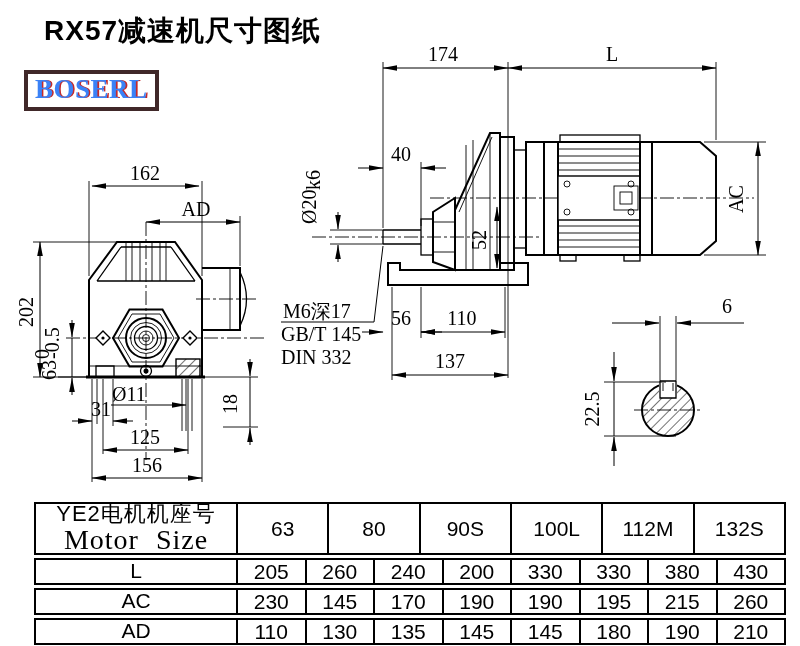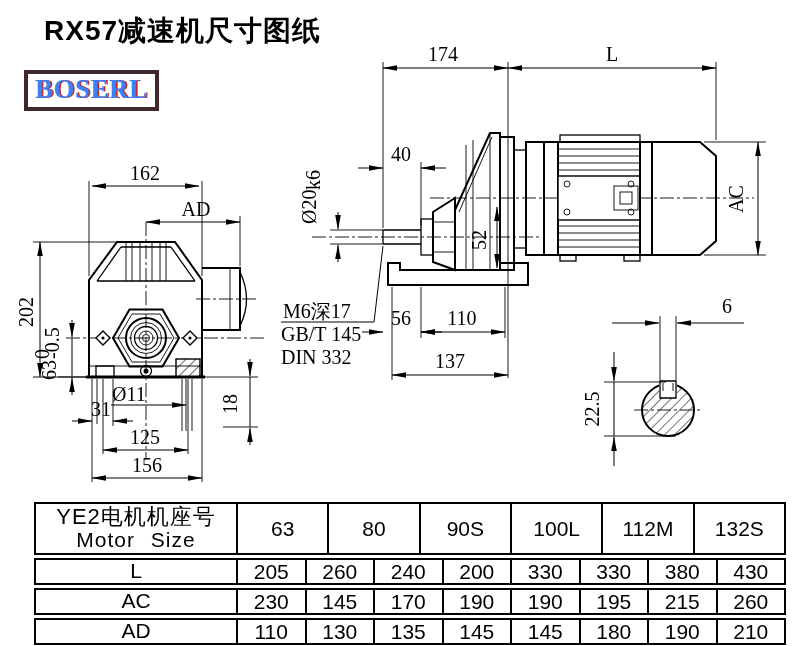--- a/index.html
+++ b/index.html
@@ -17,21 +17,21 @@
   .cl{fill:none;stroke:#000;stroke-width:0.9;stroke-dasharray:14 3 3 3;}
   .dt{font-family:"Liberation Serif",serif;font-size:20px;fill:#000;}
   .dim-table{position:absolute;left:2px;top:502px;width:752px;margin-left:32px;}
   .trow{display:flex;border:2px solid #000;background:#fff;}
   .trow + .trow{margin-top:3px;}
   .trow.header{height:49px;}
   .trow.data{height:23px;}
   .tcell{flex:1;display:flex;align-items:center;justify-content:center;border-left:2px solid #000;font-size:21px;}
   .tcell.first{flex:0 0 200px;border-left:none;flex-direction:column;line-height:1.08;}
   .hdr-cn{font-size:22px;letter-spacing:1px;}
-  .hdr-en{font-size:21px;letter-spacing:1px;word-spacing:9px;}
+  .hdr-en{font-size:28px;letter-spacing:1px;word-spacing:9px;font-family:Liberation Serif, serif;}
 </style>
 </head>
 <body>
 
 <div class="stage">
 
   <svg class="draw" width="800" height="500" viewBox="0 0 800 500">
     <defs>
       <marker id="ah" viewBox="0 0 12 6" refX="11.5" refY="3" markerWidth="15" markerHeight="7.5" orient="auto-start-reverse" markerUnits="userSpaceOnUse">
         <path d="M0,0.7 L12,3 L0,5.3 Z" fill="#000"></path>

